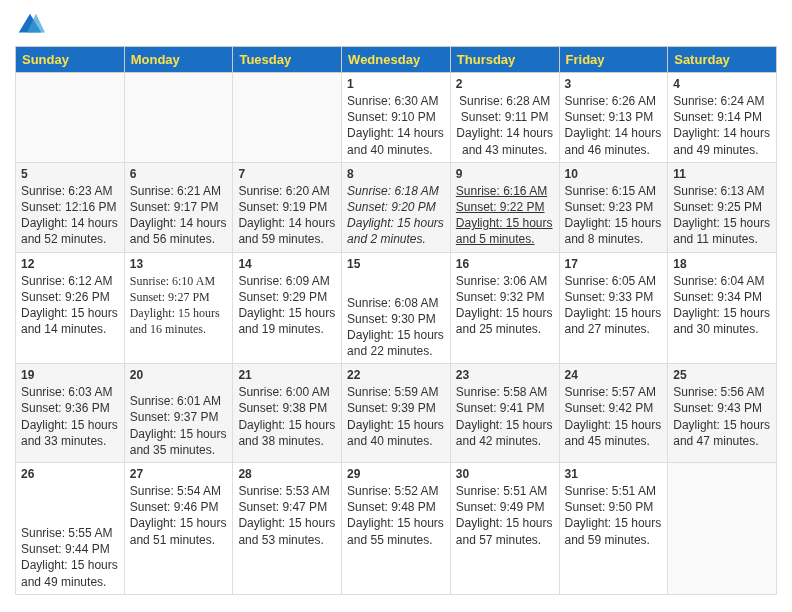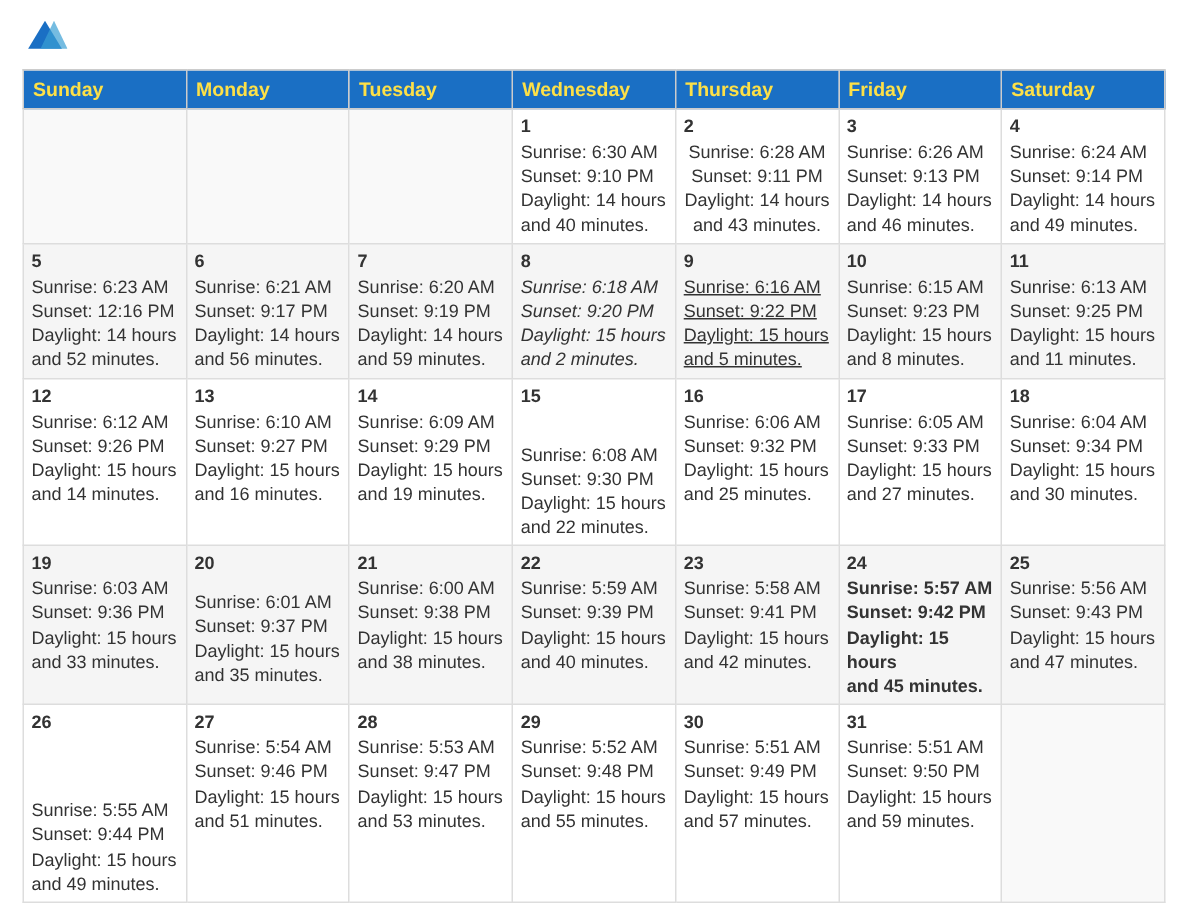--- a/index.html
+++ b/index.html
@@ -211,42 +211,42 @@
         <tr>
           <td>
             <span class="day-number">12</span>
             <div class="day-info" style="white-space: pre-line;">Sunrise: 6:12 AM
 Sunset: 9:26 PM
 Daylight: 15 hours
 and 14 minutes.</div>
           </td>
           <td>
             <span class="day-number">13</span>
-            <div class="day-info" style="white-space: pre-line;">Sunrise: 6:10 AM
+            <div class="day-info" style="white-space: pre-line; font-family: Liberation Serif, serif;">Sunrise: 6:10 AM
 Sunset: 9:27 PM
 Daylight: 15 hours
 and 16 minutes.</div>
           </td>
           <td>
             <span class="day-number">14</span>
             <div class="day-info" style="white-space: pre-line;">Sunrise: 6:09 AM
 Sunset: 9:29 PM
 Daylight: 15 hours
 and 19 minutes.</div>
           </td>
           <td>
             <span class="day-number">15</span>
             <div class="day-info" style="white-space: pre-line; margin-top: 24px;">Sunrise: 6:08 AM
 Sunset: 9:30 PM
 Daylight: 15 hours
 and 22 minutes.</div>
           </td>
           <td>
             <span class="day-number">16</span>
-            <div class="day-info" style="white-space: pre-line;">Sunrise: 6:06 AM
+            <div class="day-info" style="white-space: pre-line;">Sunrise: 3:06 AM
 Sunset: 9:32 PM
 Daylight: 15 hours
 and 25 minutes.</div>
           </td>
           <td>
             <span class="day-number">17</span>
             <div class="day-info" style="white-space: pre-line;">Sunrise: 6:05 AM
 Sunset: 9:33 PM
 Daylight: 15 hours
 and 27 minutes.</div>
@@ -290,21 +290,21 @@
           </td>
           <td>
             <span class="day-number">23</span>
             <div class="day-info" style="white-space: pre-line;">Sunrise: 5:58 AM
 Sunset: 9:41 PM
 Daylight: 15 hours
 and 42 minutes.</div>
           </td>
           <td>
             <span class="day-number">24</span>
-            <div class="day-info" style="white-space: pre-line; font-weight: bold;">Sunrise: 5:57 AM
+            <div class="day-info" style="white-space: pre-line;">Sunrise: 5:57 AM
 Sunset: 9:42 PM
 Daylight: 15 hours
 and 45 minutes.</div>
           </td>
           <td>
             <span class="day-number">25</span>
             <div class="day-info" style="white-space: pre-line;">Sunrise: 5:56 AM
 Sunset: 9:43 PM
 Daylight: 15 hours
 and 47 minutes.</div>

